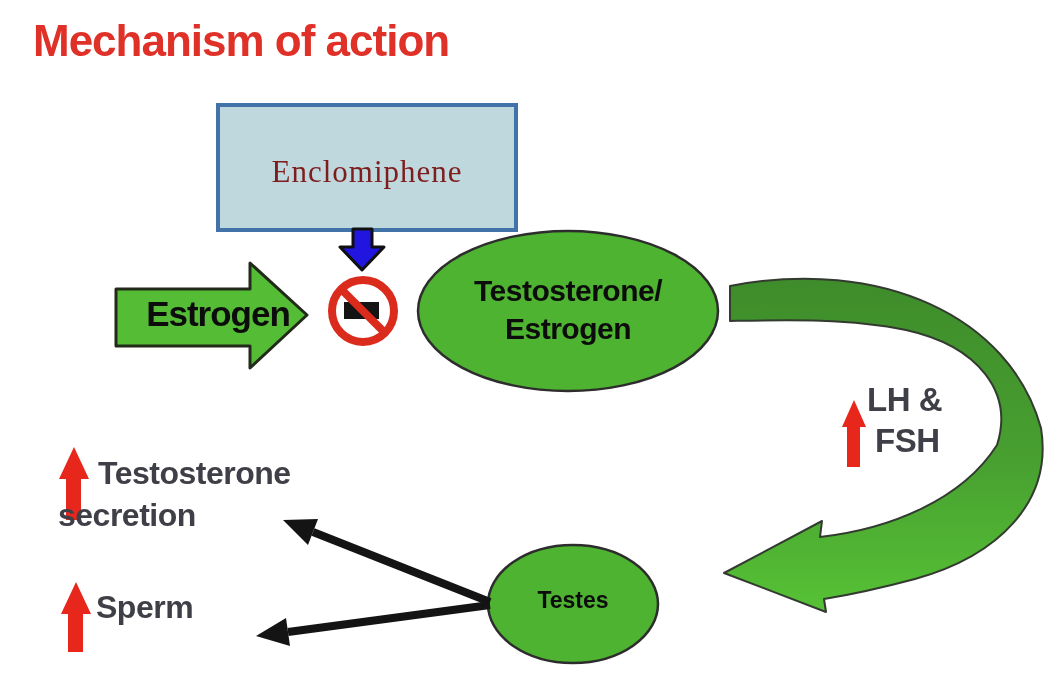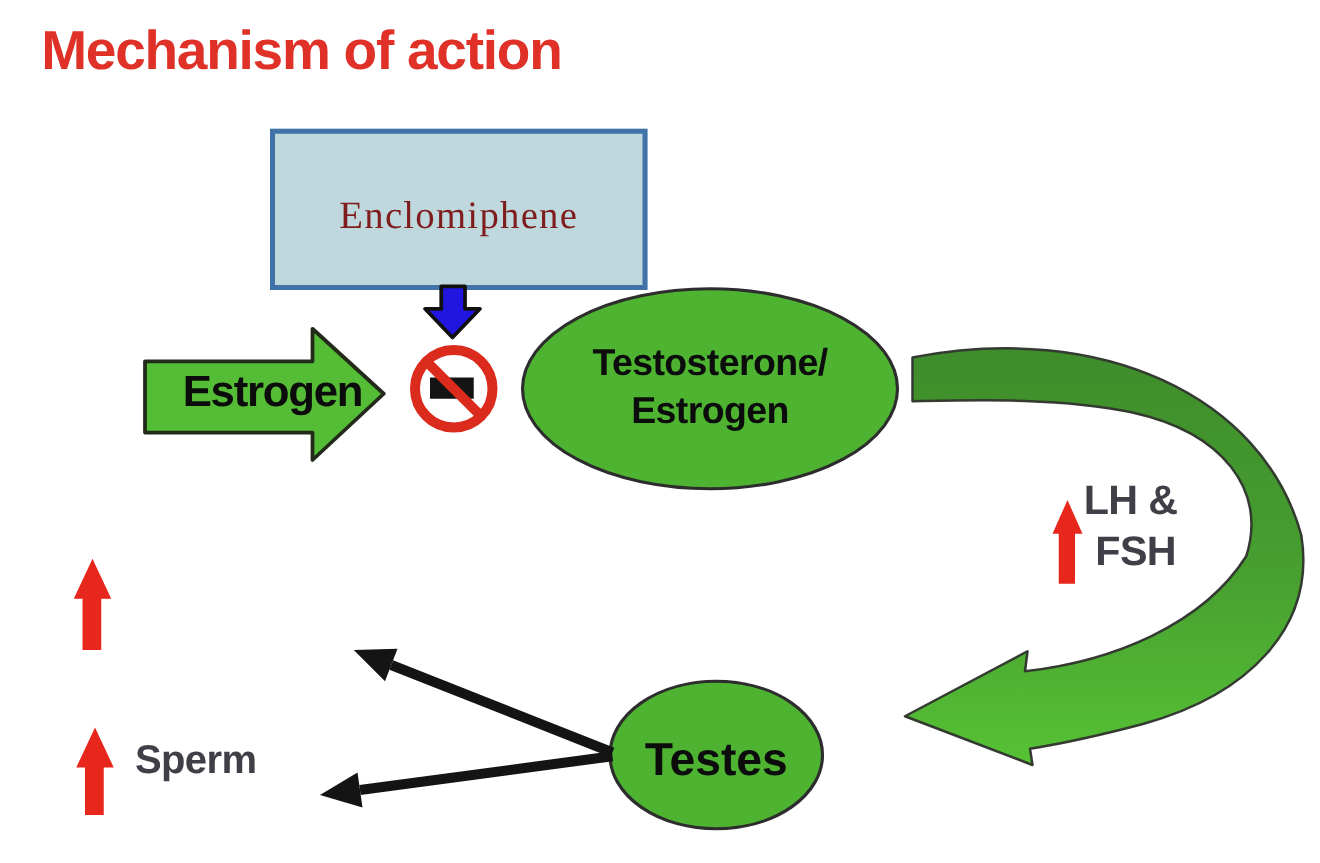--- a/index.html
+++ b/index.html
@@ -51,21 +51,20 @@
     position: absolute;
     left: 0;
     top: 0;
     width: 1056px;
     height: 690px;
   }
   .label {
     position: absolute;
     white-space: nowrap;
     color: #0c0c0c;
-    text-align: center;
   }
   .estrogen-label {
     left: 132px;
     top: 294px;
     width: 172px;
     text-align: center;
     font-size: 35px;
     font-weight: 700;
     letter-spacing: -1px;
   }
@@ -77,21 +76,21 @@
     font-size: 30px;
     font-weight: 700;
     line-height: 38px;
     letter-spacing: -0.5px;
   }
   .testes-label {
     left: 488px;
     top: 587px;
     width: 170px;
     text-align: center;
-    font-size: 37px;
+    font-size: 23px;
     font-weight: 700;
   }
   .side-label {
     font-size: 32px;
     font-weight: 700;
     color: #3f3f47;
     line-height: 42px;
     letter-spacing: -0.5px;
   }
   .lhfsh-label {
@@ -104,21 +103,21 @@
   .testosterone-label {
     left: 58px;
     top: 452px;
   }
   .testosterone-label .l1 { margin-left: 40px; }
   .sperm-label {
     left: 60px;
     top: 586px;
     line-height: 43px;
   }
-  .sperm-label .l1 { margin-left: 48px; }
+  .sperm-label .l1 { margin-left: 36px; }
   .side-label span { display: block; }
 </style>
 </head>
 <body>
 
 <div class="stage">
 
   <div class="page-title">Mechanism of action</div>
 
   <div class="drug-box">
@@ -183,18 +182,22 @@
     <span>Estrogen</span>
   </div>
 
   <div class="label side-label lhfsh-label">
     <span class="l1">LH &amp;</span>
     <span class="l2">FSH</span>
   </div>
 
   <div class="label testes-label">Testes</div>
 
+  <div class="label side-label testosterone-label">
+    <span class="l1">Testosterone</span>
+    <span class="l2">secretion</span>
+  </div>
 
   <div class="label side-label sperm-label">
     <span class="l1">Sperm</span>
   </div>
 
 </div>
 
 </body></html>

